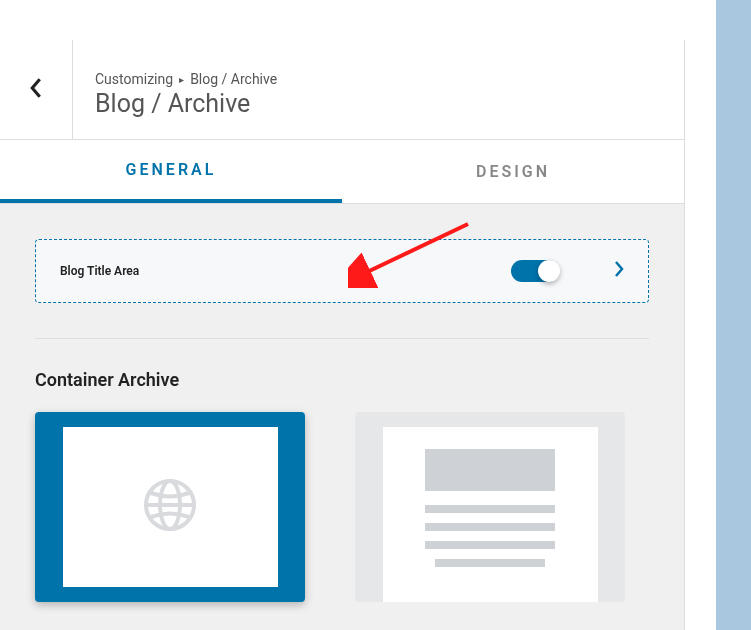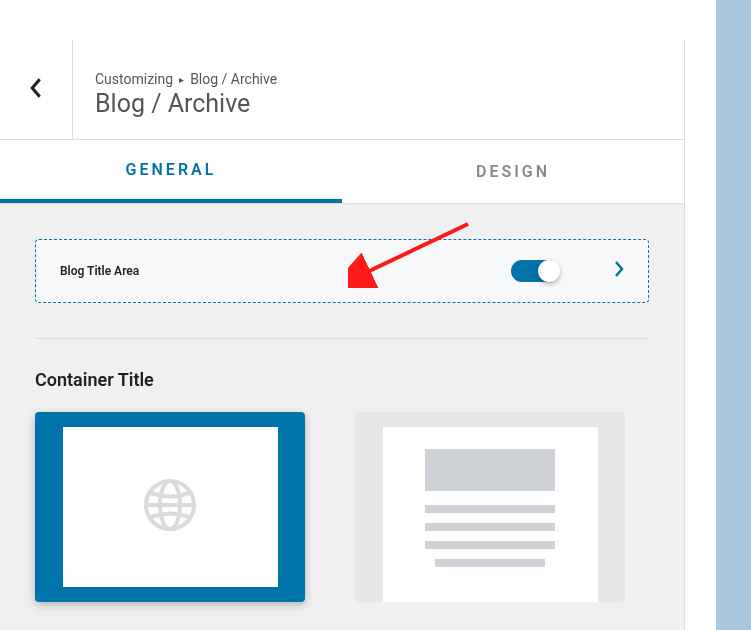--- a/index.html
+++ b/index.html
@@ -247,21 +247,21 @@
         <div class="chevron-right">
           <svg viewBox="0 0 10 16">
               <path d="M2 1 L8 8 L2 15" stroke="#0073aa" stroke-width="2.5" fill="none"></path>
             </svg>
         </div>
       </div>
     </div>
 
     <div class="divider"></div>
 
-    <div class="section-title">Container Title</div>
+    <div class="section-title">Container Archive</div>
 
     <div class="layout-grid">
       <div class="layout-card selected">
         <div class="card-inner-selected">
           <span class="globe-icon">
             <svg viewBox="0 0 54 54">
               <circle cx="27" cy="27" r="24" stroke="#d8dadd" stroke-width="4" fill="none"></circle>
               <ellipse cx="27" cy="27" rx="10" ry="24" stroke="#d8dadd" stroke-width="4" fill="none"></ellipse>
               <line x1="3" y1="27" x2="51" y2="27" stroke="#d8dadd" stroke-width="4"></line>
               <path d="M8 15 Q27 22 46 15" stroke="#d8dadd" stroke-width="4" fill="none"></path>

